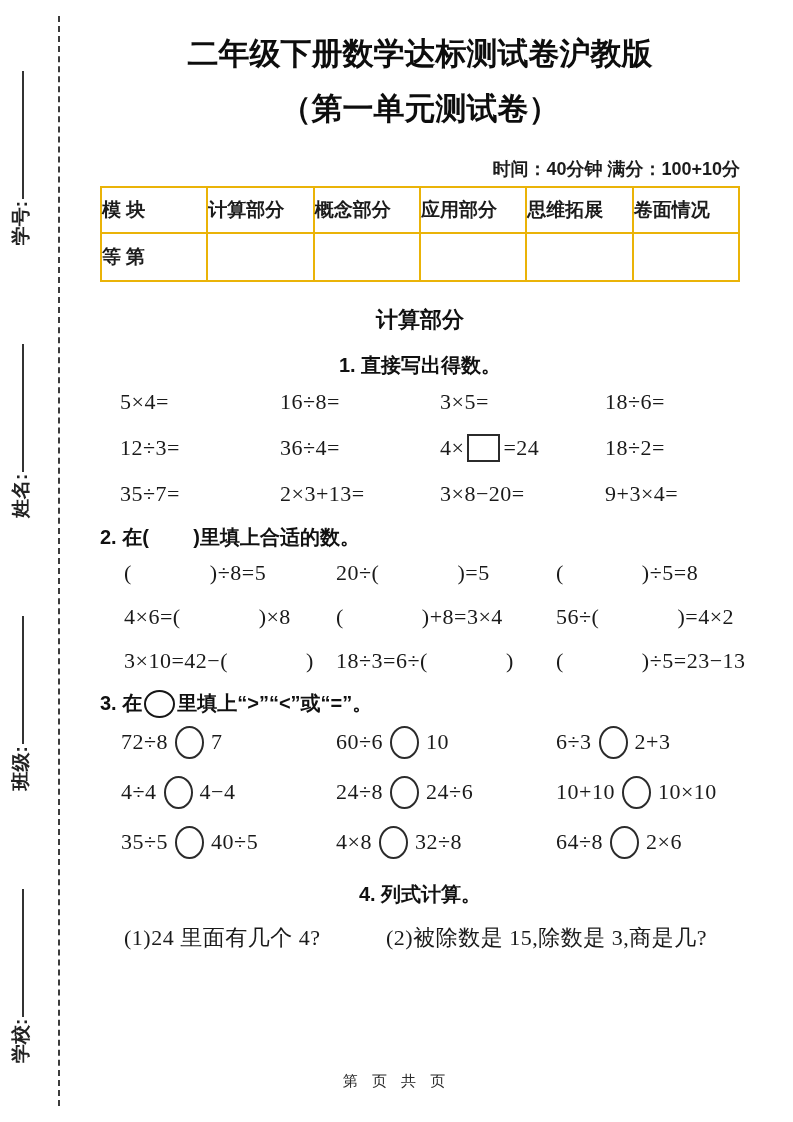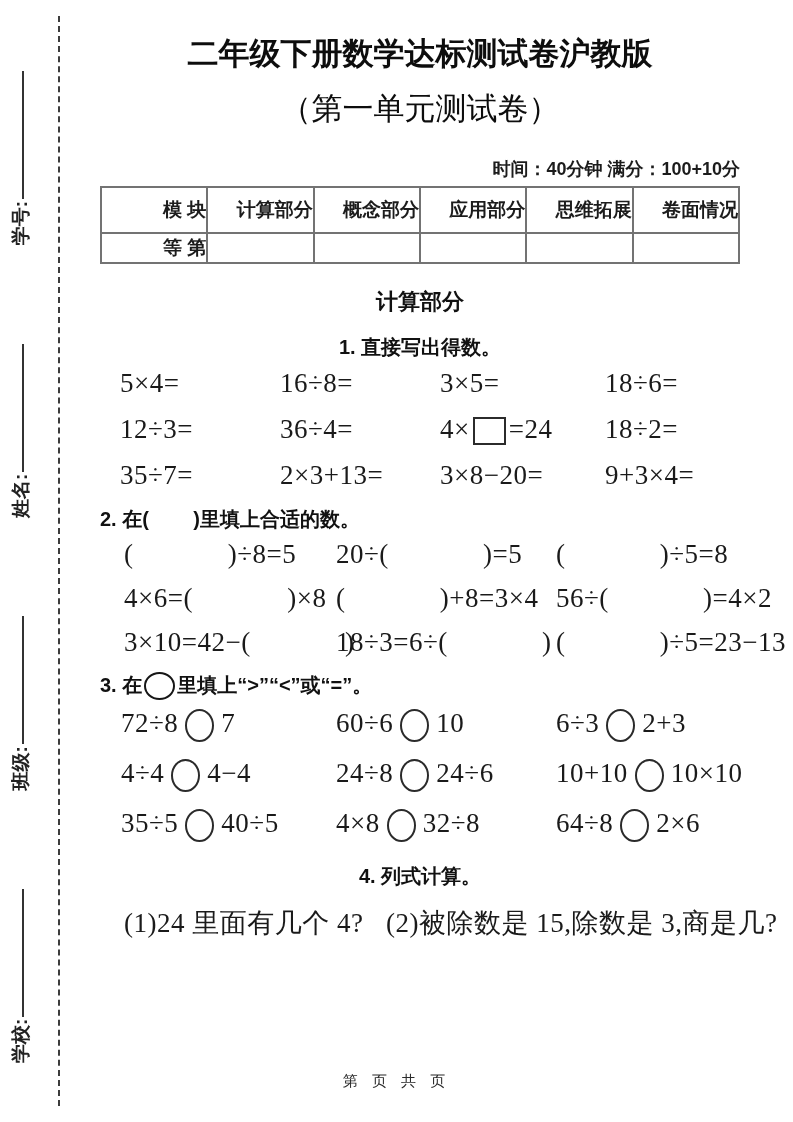--- a/index.html
+++ b/index.html
@@ -55,50 +55,50 @@
     line-height: 1.15;
     font-weight: 700;
     letter-spacing: 0px;
     color: #0d0d0d;
     font-family: "Liberation Sans", "DejaVu Sans", sans-serif;
   }
   .subtitle {
     margin-top: 16px;
     text-align: center;
     font-size: 31px;
-    font-weight: 400;
+    font-weight: 700;
     color: #0d0d0d;
     font-family: "Liberation Sans", "DejaVu Sans", sans-serif;
   }
   .meta {
     margin-top: 27px;
     margin-bottom: 5px;
     text-align: right;
     font-size: 18px;
     font-weight: 600;
     color: #1c1c1c;
     font-family: "Liberation Sans", "DejaVu Sans", sans-serif;
   }
 
   table.score {
     width: 100%;
     border-collapse: collapse;
     table-layout: fixed;
   }
   table.score th, table.score td {
-    border: 2px solid #737373;
-    text-align: right;
+    border: 2px solid #eab308;
+    text-align: left;
     vertical-align: middle;
     font-size: 19px;
     font-weight: 700;
     color: #1c1c1c;
     font-family: "Liberation Sans", "DejaVu Sans", sans-serif;
   }
   table.score tr.r1 th { height: 46px; }
-  table.score tr.r2 td { height: 30px; }
+  table.score tr.r2 td { height: 48px; font-family: Liberation Serif, serif; }
 
   .part-title {
     margin-top: 23px;
     text-align: center;
     font-size: 22px;
     font-weight: 700;
     color: #111;
     font-family: "Liberation Sans", "DejaVu Sans", sans-serif;
   }
   .q-title {
@@ -107,21 +107,21 @@
     color: #111;
     font-family: "Liberation Sans", "DejaVu Sans", sans-serif;
   }
   .q1-title { margin-top: 17px; text-align: center; }
   .q2-title { margin-top: 7px; }
   .q3-title { margin-top: 7px; display: flex; align-items: center; }
   .q4-title { margin-top: 13px; text-align: center; }
 
   .eq {
     white-space: nowrap;
-    font-size: 27px;
+    font-size: 22px;
     letter-spacing: 0.5px;
     color: #1a1a1a;
   }
   .eq-grid4 {
     display: grid;
     grid-template-columns: 160px 160px 165px 1fr;
     padding-left: 20px;
     height: 46px;
     align-items: center;
   }

